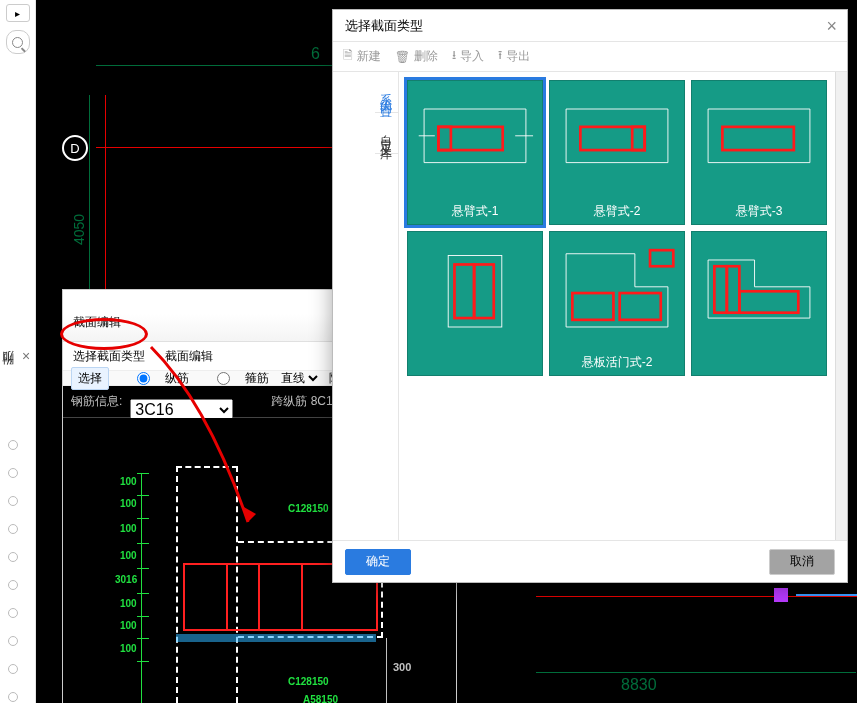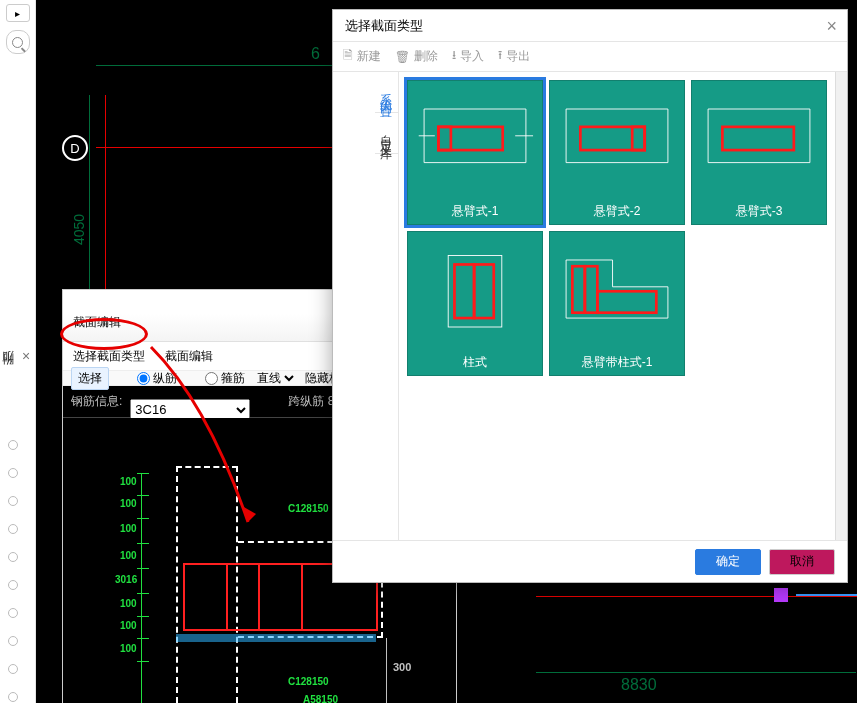--- a/index.html
+++ b/index.html
@@ -26,24 +26,24 @@
 .cad .purple-sq { position: absolute; width: 14px; height: 14px; background: #b93aff; }
 .cad .blue-line { position: absolute; height: 2px; background: #3a9bff; }
 
 
 .section-panel { position: absolute; left: 62px; top: 289px; width: 395px; height: 414px; background: #fff; border: 1px solid #ccc; box-shadow: 0 2px 8px rgba(0,0,0,.2); z-index: 5; }
 .section-panel .titlebar { height: 28px; border-bottom: 1px solid #e0e0e0; background: linear-gradient(#fff,#f4f4f4); padding: 0 10px; font-size: 12px; display: flex; align-items: flex-start; margin-top: 24px; }
 .section-panel .row1 { height: 28px; display: flex; align-items: center; }
 .section-panel .row1 .btn { font-size: 12px; padding: 0 10px; height: 100%; display: flex; align-items: center; cursor: pointer; }
 .section-panel .row2 { height: 16px; display: flex; align-items: center; gap: 8px; padding: 0 8px; font-size: 12px; border-top: 1px solid #eee; border-bottom: 1px solid #eee; background: #f9f9f9; }
 .section-panel .row2 .sel-btn { padding: 2px 6px; border: 1px solid #bcd6f3; background: #e9f3ff; border-radius: 2px; cursor: pointer; }
-.section-panel .row2 label { display: flex; align-items: center; gap: 3px; cursor: pointer; padding-left: 20px; }
+.section-panel .row2 label { display: flex; align-items: center; gap: 15px; cursor: pointer; padding-left: 20px; }
 .section-panel .row2 select { font-size: 12px; border: none; background: transparent; }
 .section-panel .row3 { height: 32px; background: #000; color: #c0c0c0; display: flex; align-items: center; gap: 8px; padding: 0 8px; font-size: 12px; border-bottom: 1px solid #444; }
-.section-panel .row3 select { font-size: 13px; width: 120px; height: 22px; margin-top: 16px; }
+.section-panel .row3 select { font-size: 16px; width: 103px; height: 22px; margin-top: 16px; }
 .section-panel .drawing { position: relative; background: #000; height: calc(100% - 28px - 28px - 28px - 32px); overflow: hidden; font-weight: bold; }
 
 
 .draw-green { position: absolute; color: #20e040; font-size: 10px; }
 .draw-dim-line { position: absolute; background: #20e040; }
 .draw-red-box { position: absolute; border: 2px solid #ff2020; }
 .draw-dashed { position: absolute; border: 2px dashed #fff; }
 .draw-blue-fill { position: absolute; background: #2db4ff; opacity: .55; }
 .draw-grey { position: absolute; color: #c0c0c0; font-size: 11px; }
 
@@ -60,22 +60,22 @@
 .dlg .dlg-toolbar .tb { display: flex; align-items: center; gap: 4px; cursor: pointer; }
 .dlg .dlg-body { flex: 1; display: flex; min-height: 0; margin-left: 42px; }
 .dlg .side-tabs { width: 24px; border-right: 1px solid #e5e5e5; display: flex; flex-direction: column; }
 .dlg .side-tabs .tab { writing-mode: vertical-rl; text-orientation: upright; font-size: 12px; padding: 12px 4px; text-align: center; cursor: pointer; color: #333; border-bottom: 1px solid #e5e5e5; letter-spacing: 4px; }
 .dlg .side-tabs .tab.active { color: #2a7be0; font-weight: 500; }
 .dlg .gallery { flex: 1; padding: 8px; overflow: auto; display: grid; grid-template-columns: repeat(3, 1fr); gap: 6px; align-content: start; }
 .dlg .thumb { position: relative; height: 145px; background: #159b86; border: 1px solid #127f6e; cursor: pointer; }
 .dlg .thumb.selected { outline: 3px solid #2a7be0; outline-offset: 0; }
 .dlg .thumb .caption { position: absolute; left: 0; right: 0; bottom: 4px; text-align: center; font-size: 12px; color: #fff; }
 .dlg .thumb svg { width: 100%; height: calc(100% - 20px); }
-.dlg .dlg-footer { height: 42px; border-top: 1px solid #e5e5e5; display: flex; align-items: center; justify-content: flex-end; gap: 8px; padding: 0 12px; background: #fff; }
-.dlg .dlg-footer button { height: 26px; min-width: 66px; font-size: 12px; border: 1px solid #ccc; background: #be185d; border-radius: 2px; cursor: pointer; }
+.dlg .dlg-footer { height: 42px; border-top: 1px solid #e5e5e5; display: flex; align-items: center; justify-content: space-between; gap: 8px; padding: 0 12px; background: #fff; }
+.dlg .dlg-footer button { height: 26px; min-width: 66px; font-size: 12px; border: 1px solid #ccc; background: #a3a3a3; border-radius: 2px; cursor: pointer; }
 .dlg .dlg-footer button.primary { background: #2a7be0; color: #fff; border-color: #2a7be0; }
 
 
 .dlg .scroll-strip { width: 12px; background: #f1f1f1; border-left: 1px solid #ddd; }
 
 
 .magnifier { width: 11px; height: 11px; border: 1.5px solid #888; border-radius: 50%; position: relative; }
 .magnifier::after { content: ""; position: absolute; right: -4px; bottom: -4px; width: 5px; height: 1.5px; background: #888; transform: rotate(45deg); }
 </style>
 </head>
@@ -260,33 +260,40 @@
         </svg>
         <div class="caption">悬臂式-3</div>
       </div>
 
       <div class="thumb">
         <svg viewBox="0 0 150 125">
           <rect x="45" y="20" width="60" height="80" fill="none" stroke="#fff"></rect>
           <rect x="52" y="30" width="22" height="60" fill="none" stroke="#ff1a1a" stroke-width="3"></rect>
           <rect x="74" y="30" width="22" height="60" fill="none" stroke="#ff1a1a" stroke-width="3"></rect>
         </svg>
-        <div class="caption">柱式</div>
-      </div>
-
-
+      </div>
+
+
+      <div class="thumb">
+        <svg viewBox="0 0 150 125">
+          <path d="M18 18 L95 18 L95 55 L132 55 L132 100 L18 100 Z" fill="none" stroke="#fff"></path>
+          <rect x="112" y="14" width="26" height="18" fill="none" stroke="#ff1a1a" stroke-width="3"></rect>
+          <rect x="25" y="62" width="46" height="30" fill="none" stroke="#ff1a1a" stroke-width="3"></rect>
+          <rect x="78" y="62" width="46" height="30" fill="none" stroke="#ff1a1a" stroke-width="3"></rect>
+        </svg>
+        <div class="caption">悬板活门式-2</div>
+      </div>
 
       <div class="thumb">
         <svg viewBox="0 0 150 125">
           <path d="M18 25 L70 25 L70 55 L132 55 L132 90 L18 90 Z" fill="none" stroke="#fff"></path>
           <rect x="25" y="32" width="14" height="52" fill="none" stroke="#ff1a1a" stroke-width="3"></rect>
           <rect x="39" y="32" width="14" height="52" fill="none" stroke="#ff1a1a" stroke-width="3"></rect>
           <rect x="53" y="60" width="66" height="24" fill="none" stroke="#ff1a1a" stroke-width="3"></rect>
         </svg>
-        <div class="caption">悬臂带柱式-1</div>
       </div>
 
     </div>
     <div class="scroll-strip"></div>
   </div>
   <div class="dlg-footer">
     <button class="primary">确定</button>
     <button>取消</button>
   </div>
 </div>

